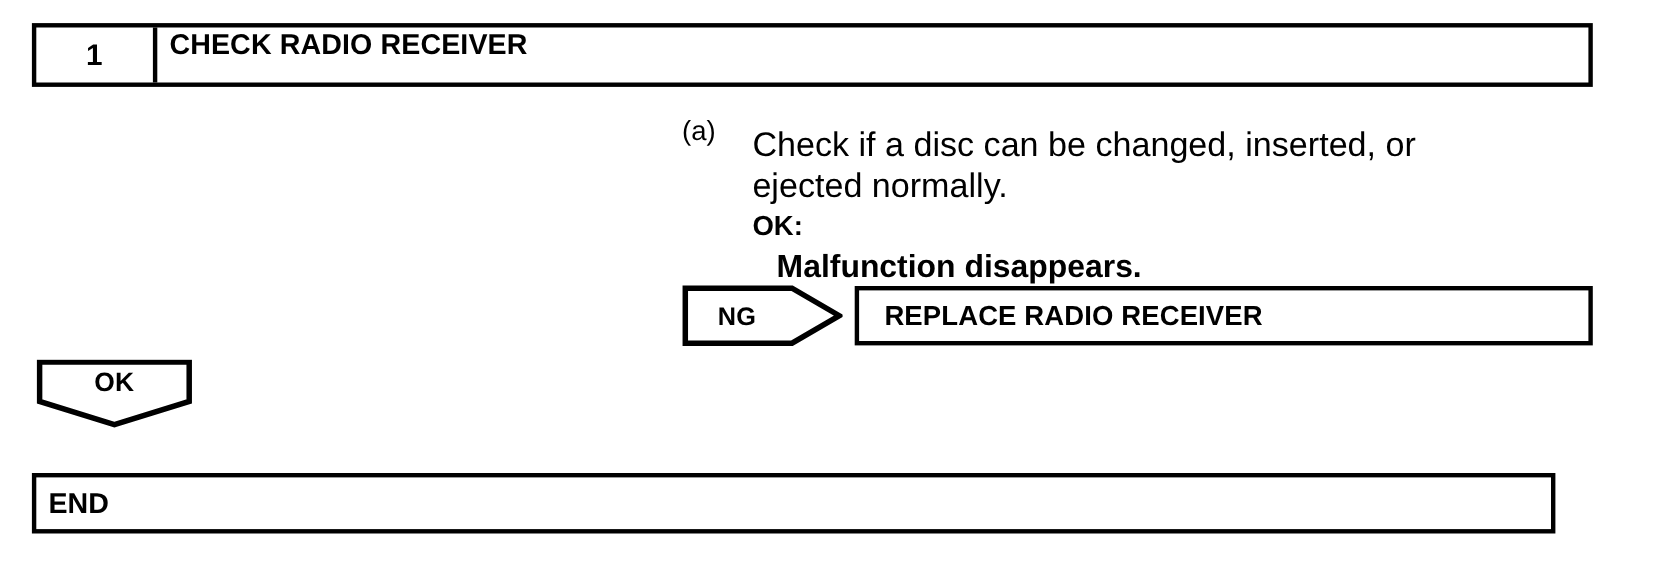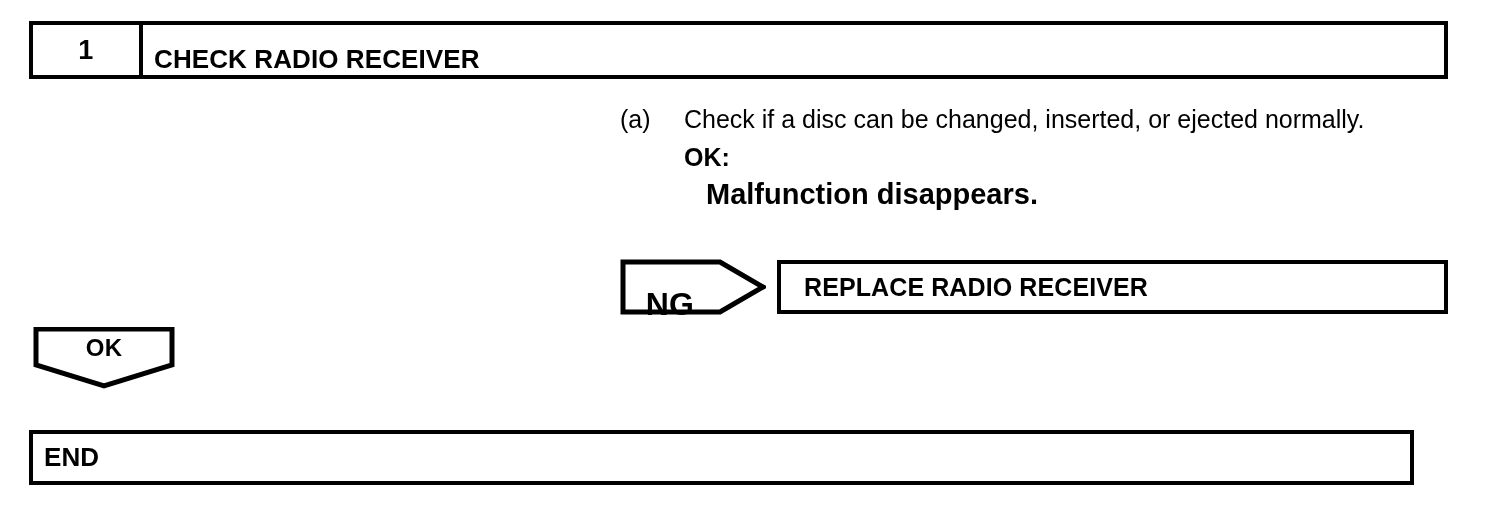--- a/index.html
+++ b/index.html
@@ -37,21 +37,21 @@
     justify-content: center;
   }
   .step-number-cell span {
     font-size: 27px;
     font-weight: bold;
     letter-spacing: 0.5px;
   }
   .step-title-cell {
     flex: 1;
     display: flex;
-    align-items: flex-end;
+    align-items: flex-start;
     padding-left: 11px;
     box-sizing: border-box;
   }
   .step-title-cell span {
     font-size: 26px;
     font-weight: bold;
     letter-spacing: 0.1px;
   }
 
   
@@ -68,23 +68,24 @@
   .proc-marker {
     width: 64px;
     flex: none;
     font-size: 25px;
     line-height: 37px;
   }
   .proc-body {
     flex: 1;
   }
   .proc-text {
-    font-size: 25px;
+    font-size: 31px;
     line-height: 37px;
     width: 710px;
+    margin-top: 12px;
   }
   .proc-ok-label {
     font-size: 25px;
     line-height: 37px;
     font-weight: bold;
     margin-top: 1px;
   }
   .proc-ok-value {
     font-size: 29px;
     line-height: 37px;
@@ -104,27 +105,27 @@
     top: 0;
     width: 146px;
     height: 56px;
   }
   .ng-tag svg {
     display: block;
   }
   .ng-tag-label {
     position: absolute;
     left: 0;
-    top: 17px;
+    top: 0;
     width: 100px;
     height: 56px;
     display: flex;
     align-items: center;
     justify-content: center;
-    font-size: 32px;
+    font-size: 23px;
     font-weight: bold;
     letter-spacing: 0.3px;
   }
   .result-box {
     position: absolute;
     left: 157px;
     top: 1px;
     width: 671px;
     height: 54px;
     border: 4px solid #000;

